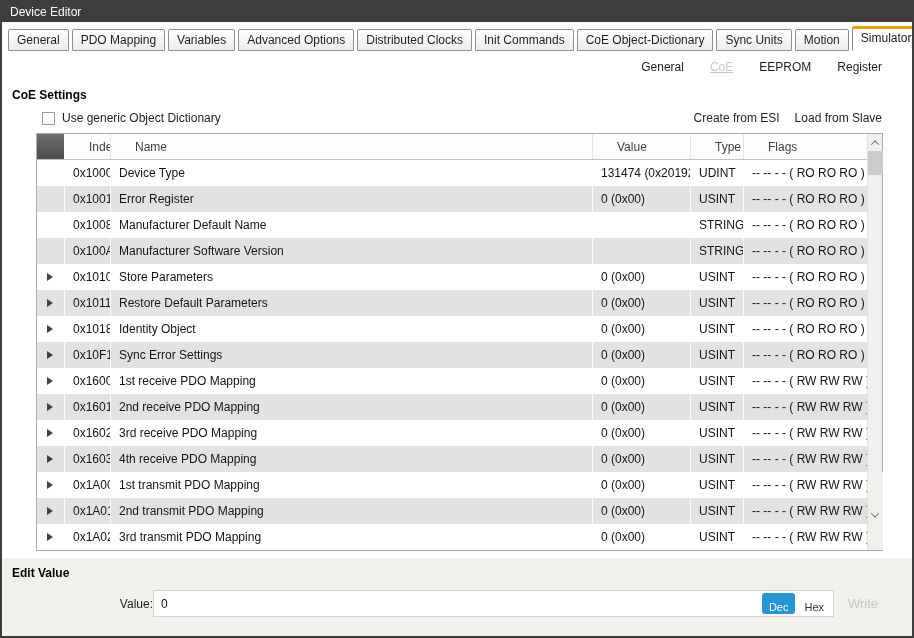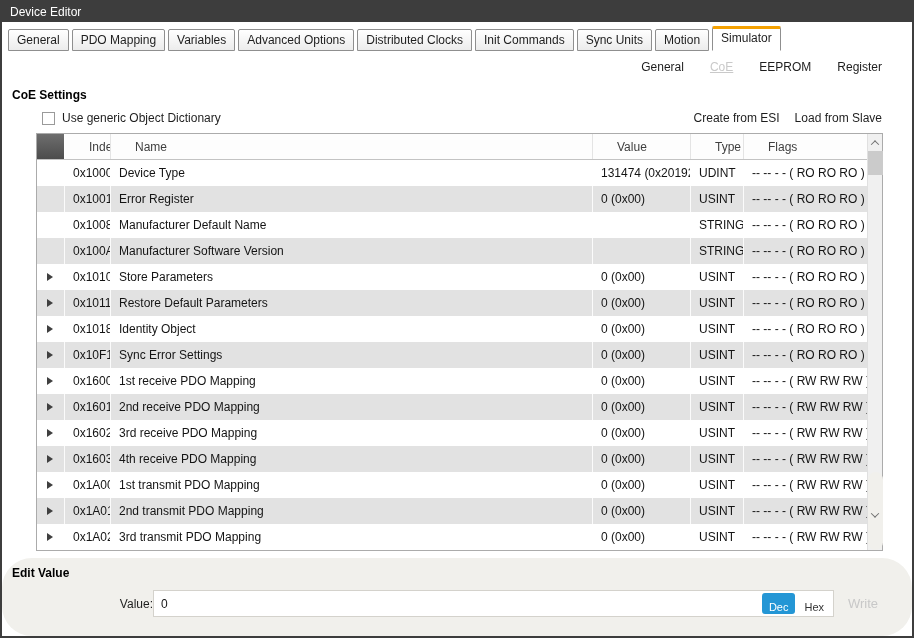--- a/index.html
+++ b/index.html
@@ -96,21 +96,21 @@
     display:flex; flex-direction:column; align-items:center;
   }
   .sb-btn{ height:17px; width:15px; display:flex; align-items:center; justify-content:center; }
   .sb-btn.bottom{ margin-top:auto; }
   .chev-up{ width:6px; height:6px; border-left:1px solid #707070; border-top:1px solid #707070; transform:rotate(45deg) translate(1px,1px); }
   .chev-down{ width:6px; height:6px; border-right:1px solid #707070; border-bottom:1px solid #707070; transform:rotate(45deg) translate(-1px,-1px); }
   .sb-thumb{ width:15px; height:24px; background:#cbcbcb; }
 
   
   .bottom{
-    margin-top:auto; background:#f1f0ec; height:78px; flex:0 0 auto; padding-top:8px;border-radius:30px;
+    margin-top:auto; background:#f1f0ec; height:78px; flex:0 0 auto; padding-top:8px;
   }
   .value-row{ display:flex; align-items:center; margin:10px 0 0 113px; }
   .value-label{ font-size:12px; color:#1e1e1e; width:38px; text-align:right; margin-right:0; }
   .value-input-wrap{
     width:681px; height:27px; background:#fff; border:1px solid #d4d2cc;
     display:flex; align-items:center; position:relative;
   }
   .value-input-wrap input{
     border:none; outline:none; flex:1; font-size:12px; padding-left:7px;
     font-family:"Liberation Sans", sans-serif; color:#141414; background:transparent; height:100%;
@@ -130,20 +130,21 @@
 
   <div class="titlebar">Device Editor</div>
 
   <div class="tabbar" id="tabbar">
       <div class="tab">General</div>
       <div class="tab">PDO Mapping</div>
       <div class="tab">Variables</div>
       <div class="tab">Advanced Options</div>
       <div class="tab">Distributed Clocks</div>
       <div class="tab">Init Commands</div>
+      <div class="tab">CoE Object-Dictionary</div>
       <div class="tab">Sync Units</div>
       <div class="tab">Motion</div>
       <div class="tab active">Simulator</div>
     </div>
 
   <div class="subnav" id="subnav">
       <span class="item">General</span>
       <span class="item dim">CoE</span>
       <span class="item">EEPROM</span>
       <span class="item">Register</span>

